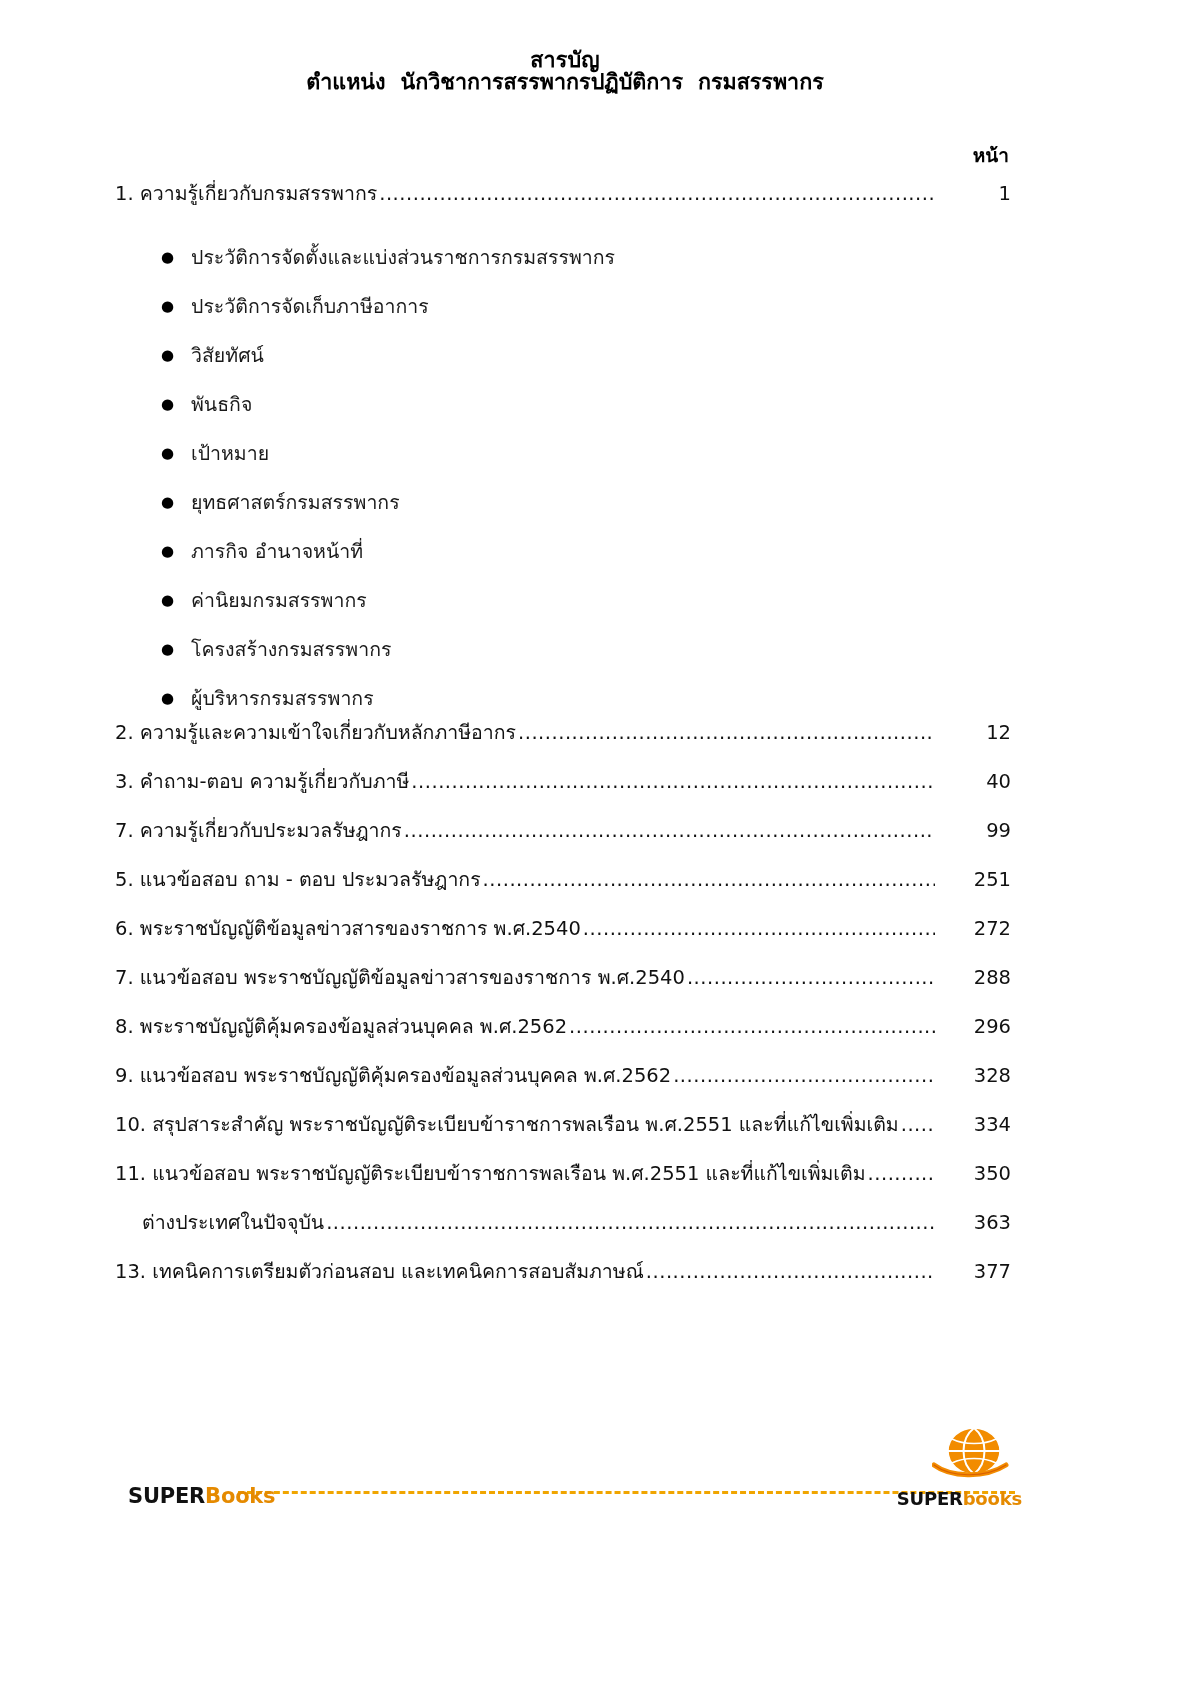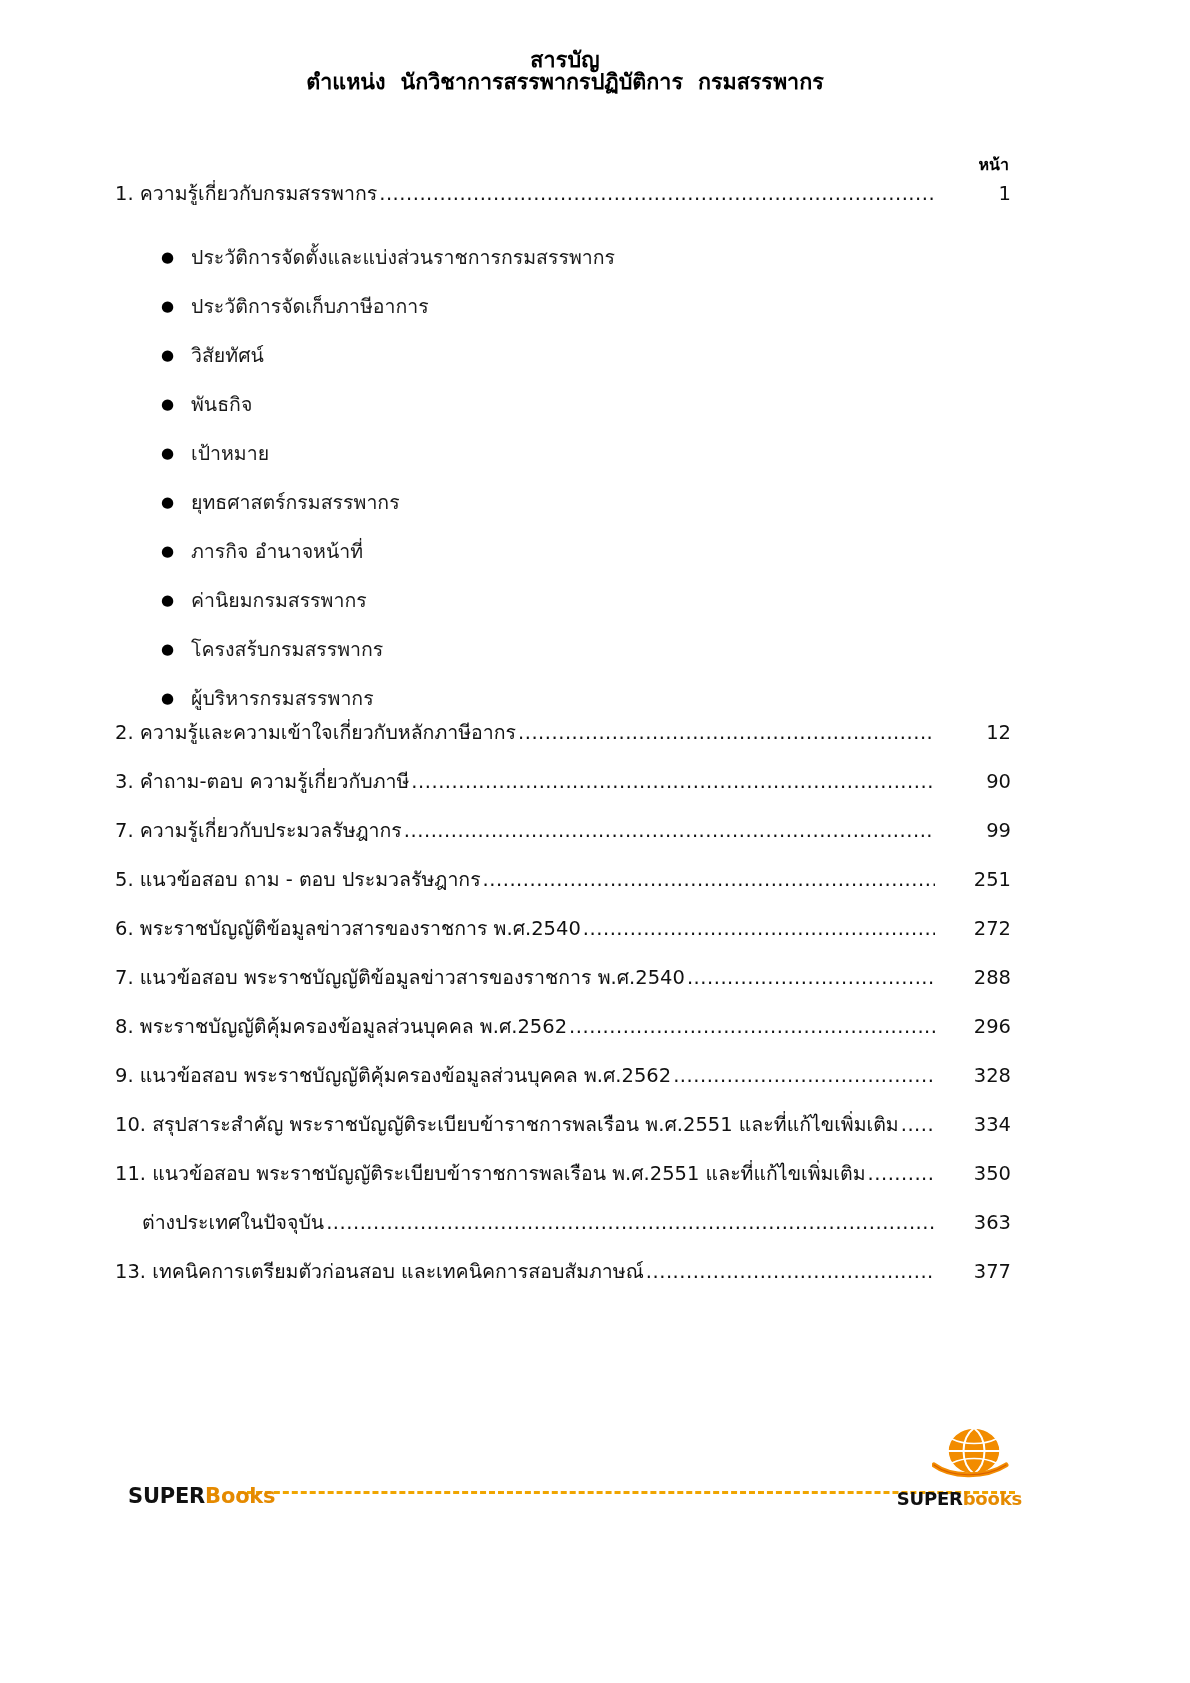--- a/index.html
+++ b/index.html
@@ -50,22 +50,22 @@
 
   
   .col-header {
     position: relative;
     height: 34px;
     margin-top: 48px;
   }
   .col-header-label {
     position: absolute;
     right: 6px;
-    top: 12px;
-    font-size: 16px;
+    top: 0;
+    font-size: 19px;
     font-weight: 700;
     color: #000;
   }
 
   
   .toc {
     margin-top: 10px;
   }
   .toc-row {
     display: flex;
@@ -228,37 +228,37 @@
         <li class="bullet-item">
           <span class="bullet-dot"></span>
           <span class="bullet-text">ภารกิจ อำนาจหน้าที่</span>
         </li>
         <li class="bullet-item">
           <span class="bullet-dot"></span>
           <span class="bullet-text">ค่านิยมกรมสรรพากร</span>
         </li>
         <li class="bullet-item">
           <span class="bullet-dot"></span>
-          <span class="bullet-text">โครงสร้บกรมสรรพากร</span>
+          <span class="bullet-text">โครงสร้างกรมสรรพากร</span>
         </li>
         <li class="bullet-item">
           <span class="bullet-dot"></span>
           <span class="bullet-text">ผู้บริหารกรมสรรพากร</span>
         </li>
       </ul>
 
       <div class="toc-row">
         <span class="label">2. ความรู้และความเข้าใจเกี่ยวกับหลักภาษีอากร</span>
         <span class="leader"></span>
         <span class="pageno">12</span>
       </div>
       <div class="toc-row">
         <span class="label">3. คำถาม-ตอบ ความรู้เกี่ยวกับภาษี</span>
         <span class="leader"></span>
-        <span class="pageno">90</span>
+        <span class="pageno">40</span>
       </div>
       <div class="toc-row">
         <span class="label">7. ความรู้เกี่ยวกับประมวลรัษฎากร</span>
         <span class="leader"></span>
         <span class="pageno">99</span>
       </div>
       <div class="toc-row">
         <span class="label">5. แนวข้อสอบ ถาม - ตอบ ประมวลรัษฎากร</span>
         <span class="leader"></span>
         <span class="pageno">251</span>

